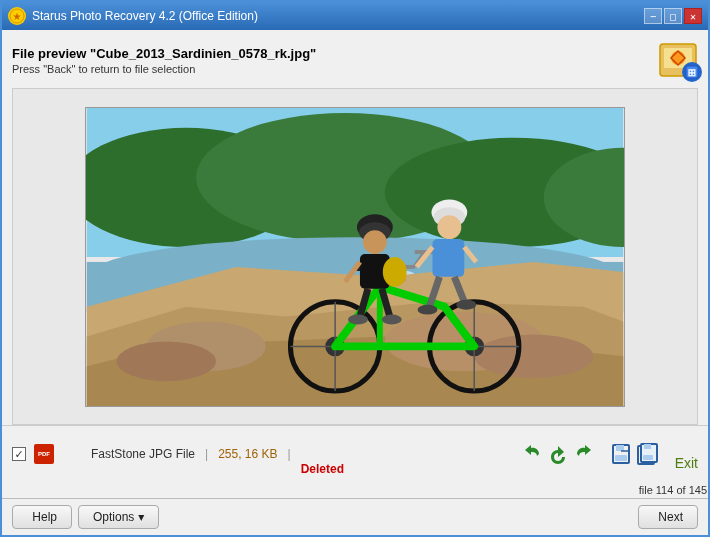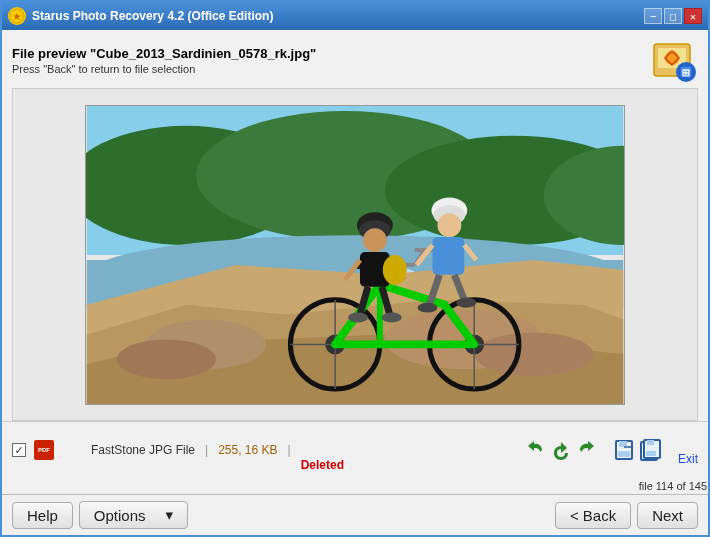--- a/index.html
+++ b/index.html
@@ -48,21 +48,21 @@
       background: #ffcc00;
       border-radius: 50%;
       display: flex;
       align-items: center;
       justify-content: center;
       font-size: 11px;
     }
 
     .title-text {
       font-size: 12px;
-      font-weight: 700;
+      font-weight: 400;
     }
 
     .title-buttons {
       display: flex;
       gap: 2px;
     }
 
     .title-btn {
       width: 18px;
       height: 16px;
@@ -86,21 +86,21 @@
       display: flex;
       flex-direction: column;
       flex: 1;
       overflow: hidden;
     }
 
     .header-area {
       display: flex;
       align-items: center;
       justify-content: space-between;
-      padding: 6px 10px 4px 10px;
+      padding: 6px 4px 4px 10px;
       flex-shrink: 0;
     }
 
     .header-text-block {
       display: flex;
       flex-direction: column;
     }
 
     .file-title {
       font-weight: bold;
@@ -214,22 +214,22 @@
 
     .save-icons {
       display: flex;
       gap: 4px;
       align-items: center;
       margin-left: 8px;
     }
 
     .exit-btn {
       cursor: pointer;
-      color: #1d4ed8;
-      font-size: 12px;
+      color: #4d7c0f;
+      font-size: 14px;
       margin-left: 8px;
       margin-top: 18px;
     }
 
     .file-counter {
       text-align: right;
       color: #333;
       font-size: 11px;
       padding: 2px 1px;
       flex-shrink: 0;
@@ -244,31 +244,31 @@
       flex-shrink: 0;
       border-top: 1px solid #bbb;
       background: #f0f0f0;
     }
 
     .btn {
       padding: 4px 14px;
       border: 1px solid #aaa;
       background: linear-gradient(to bottom, #f8f8f8, #e0e0e0);
       cursor: pointer;
-      font-size: 15px;
+      font-size: 12px;
       color: #222;
       border-radius: 4px;
       min-width: 60px;
       text-align: right;
     }
 
     .btn-dropdown {
       display: flex;
       align-items: center;
-      gap: 20px;
+      gap: 4px;
     }
 
     .nav-spacer {
       flex: 1;
     }
 
     .separator {
       color: #999;
       margin: 0 2px;
     }
@@ -470,17 +470,16 @@
       <span>file 114 of 145</span>
     </div>
 
     <div class="bottom-bar">
       <button class="btn">Help</button>
       <button class="btn btn-dropdown">
         <span>Options</span>
         <span>▾</span>
       </button>
       <div class="nav-spacer"></div>
-      <button class="btn">&lt; Back</button>
       <button class="btn">Next</button>
     </div>
   </div>
 </div>
 
 </body></html>

